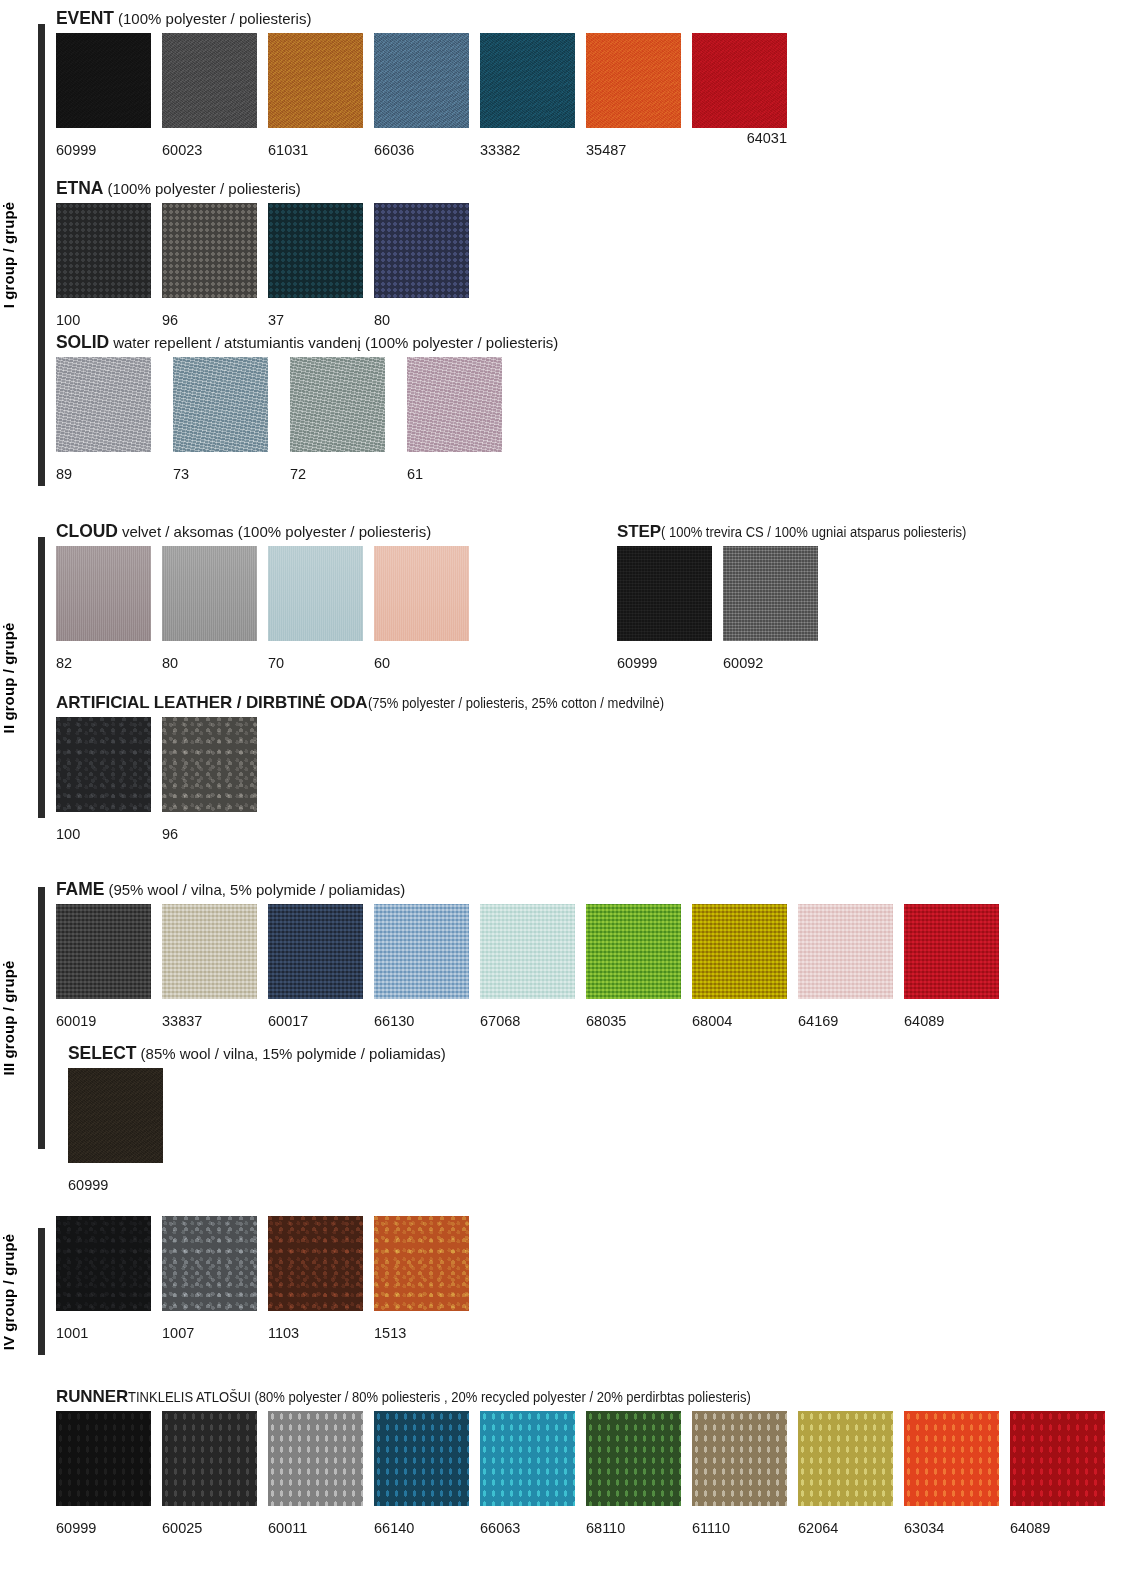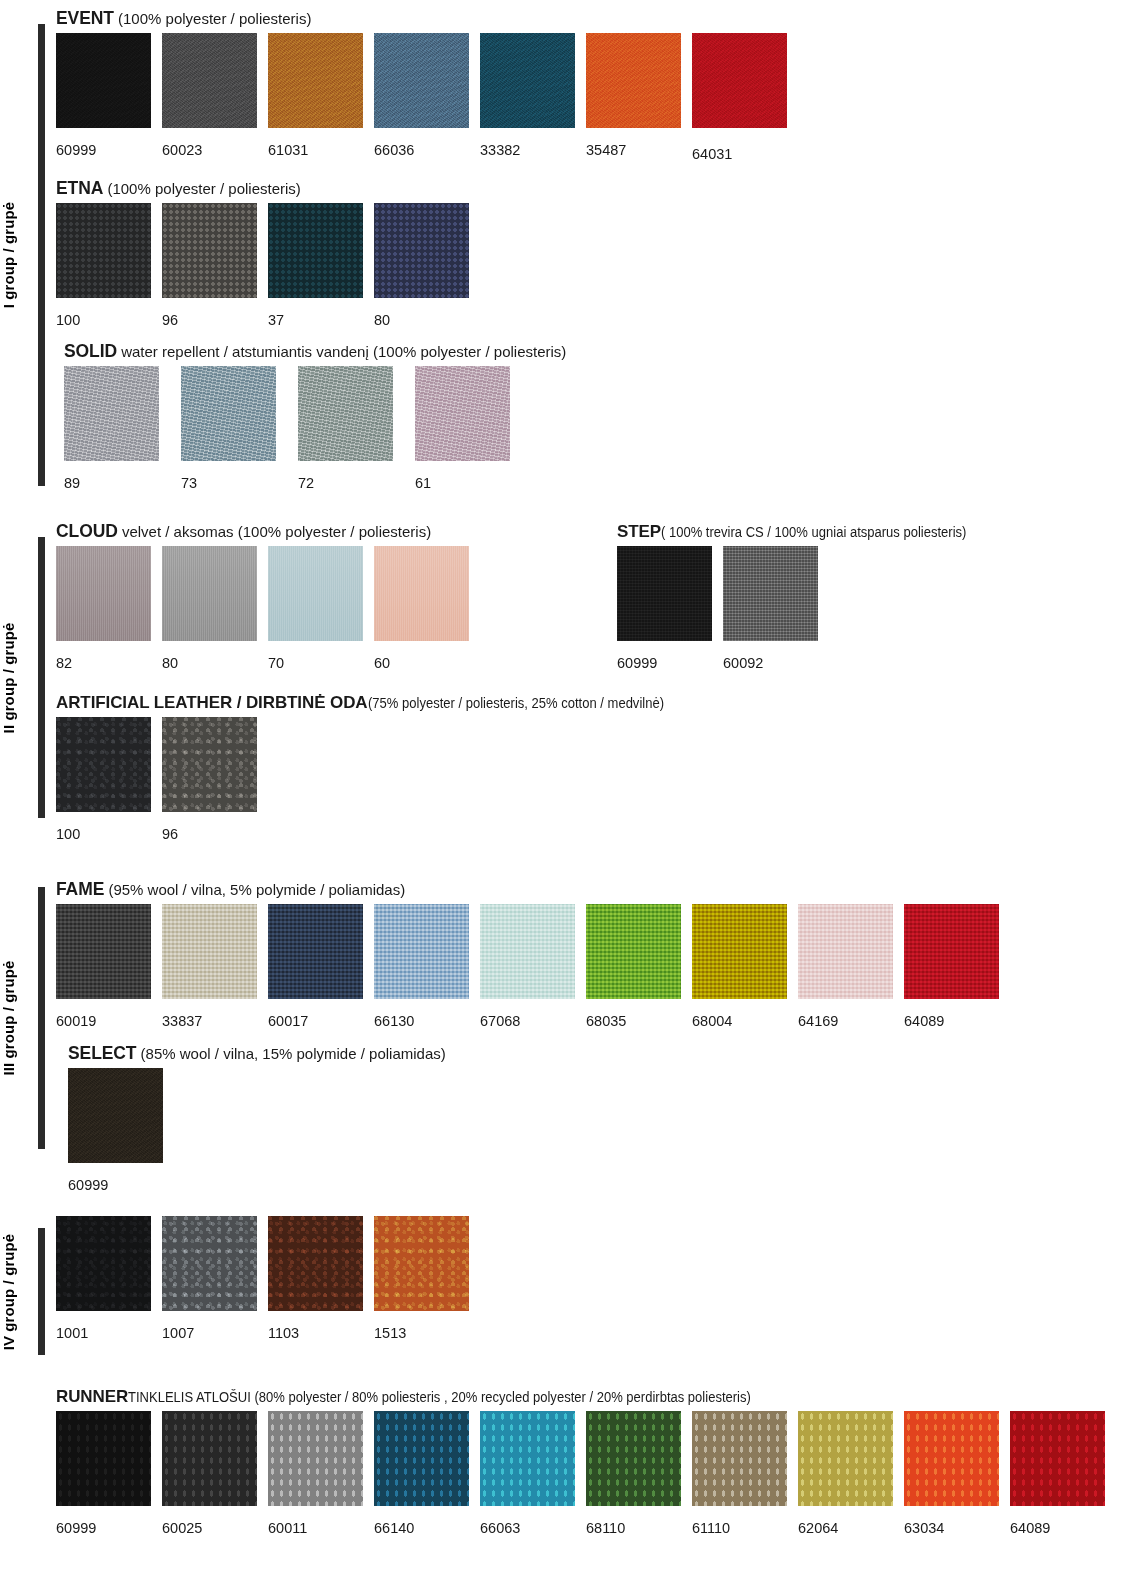--- a/index.html
+++ b/index.html
@@ -202,21 +202,21 @@
         <div class="sw-cell">
           <div class="sw tex-grain" style="width: 95px; height: 95px; background: rgb(23, 73, 92);"></div>
           <div class="sw-code" style="margin-top: 14px;">33382</div>
         </div>
         <div class="sw-cell">
           <div class="sw tex-grain" style="width: 95px; height: 95px; background: rgb(215, 85, 32);"></div>
           <div class="sw-code" style="margin-top: 14px;">35487</div>
         </div>
         <div class="sw-cell">
           <div class="sw tex-grain" style="width: 95px; height: 95px; background: rgb(181, 18, 28);"></div>
-          <div class="sw-code" style="margin-top: 18px;">64031</div>
+          <div class="sw-code" style="margin-top: 2px; text-align: right;">64031</div>
         </div>
       </div>
     </div>
     <div class="section" style="top: 178px;">
       <div class="sec-head"><span class="nm">ETNA</span><span class="desc"> (100% polyester / poliesteris)</span></div>
       <div class="swatch-row" style="gap: 11px;">
         <div class="sw-cell">
           <div class="sw tex-dots" style="width: 95px; height: 95px; background: rgb(47, 48, 50);"></div>
           <div class="sw-code" style="margin-top: 14px;">100</div>
         </div>
@@ -227,21 +227,21 @@
         <div class="sw-cell">
           <div class="sw tex-dots" style="width: 95px; height: 95px; background: rgb(22, 52, 60);"></div>
           <div class="sw-code" style="margin-top: 14px;">37</div>
         </div>
         <div class="sw-cell">
           <div class="sw tex-dots" style="width: 95px; height: 95px; background: rgb(54, 60, 92);"></div>
           <div class="sw-code" style="margin-top: 14px;">80</div>
         </div>
       </div>
     </div>
-    <div class="section" style="top: 341px; margin-left: 8px;">
+    <div class="section" style="top: 332px;">
       <div class="sec-head"><span class="nm">SOLID</span><span class="desc"> water repellent / atstumiantis vandenį (100% polyester / poliesteris)</span></div>
       <div class="swatch-row" style="gap: 22px;">
         <div class="sw-cell">
           <div class="sw tex-boucle" style="width: 95px; height: 95px; background: rgb(169, 170, 176);"></div>
           <div class="sw-code" style="margin-top: 14px;">89</div>
         </div>
         <div class="sw-cell">
           <div class="sw tex-boucle" style="width: 95px; height: 95px; background: rgb(143, 163, 173);"></div>
           <div class="sw-code" style="margin-top: 14px;">73</div>
         </div>

